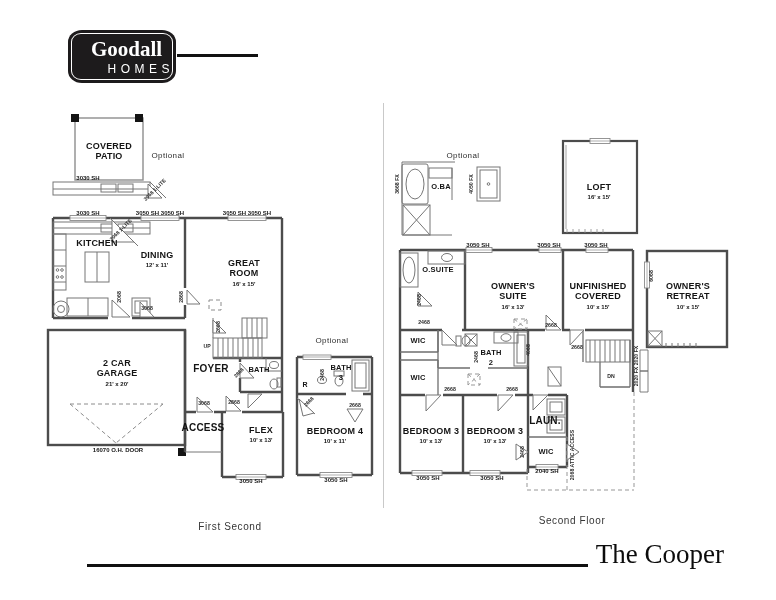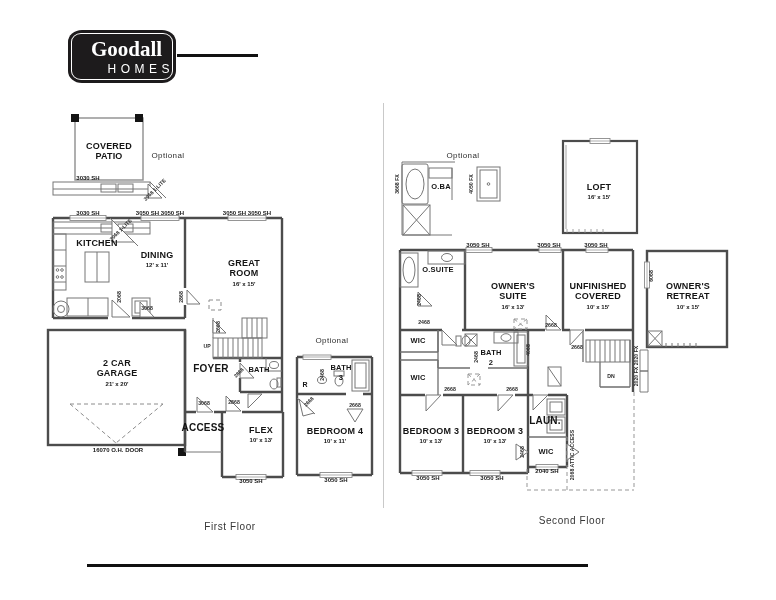--- a/index.html
+++ b/index.html
@@ -330,21 +330,21 @@
   <span class="lb" style="left:305px;top:384px;font-size:7px">R</span>
   <span class="lb xs v" style="left:323px;top:375px">2468</span>
   <span class="lb xs v45" style="left:309px;top:402px">2668</span>
   <span class="lb xs" style="left:355px;top:406px">2668</span>
   <div class="room" style="left:335px;top:435px">
     <span>BEDROOM 4</span>
     <span class="dim">10' x 11'</span>
   </div>
   <span class="lb" style="left:336px;top:480px">3050 SH</span>
 
-  <div class="cap" style="left:230px;top:527px">First Floor</div>
+  <div class="cap" style="left:230px;top:527px">First Second</div>
 
   <div class="opt" style="left:463px;top:156px">Optional</div>
   <span class="lb xs v" style="left:398px;top:184px">3668 FX</span>
   <div class="room sm8" style="left:441px;top:187px">
     <span>O.BA</span>
   </div>
   <span class="lb xs v" style="left:472px;top:184px">4050 FX</span>
   <div class="room" style="left:599px;top:191px">
     <span>LOFT</span>
     <span class="dim">16' x 15'</span>
@@ -408,13 +408,14 @@
   <span class="lb xs v" style="left:573px;top:455px">2068 ATTIC ACCESS</span>
   <span class="lb xs" style="left:611px;top:377px">DN</span>
   <span class="lb xs v" style="left:637px;top:366px">2020 FX 2020 FX</span>
   <span class="lb" style="left:547px;top:471px">2040 SH</span>
   <span class="lb" style="left:428px;top:478px">3050 SH</span>
   <span class="lb" style="left:492px;top:478px">3050 SH</span>
 
   <div class="cap" style="left:572px;top:521px">Second Floor</div>
 
   <div class="hr"></div>
+  <div class="plan-name">The Cooper</div>
 </div>
 
 </body></html>

